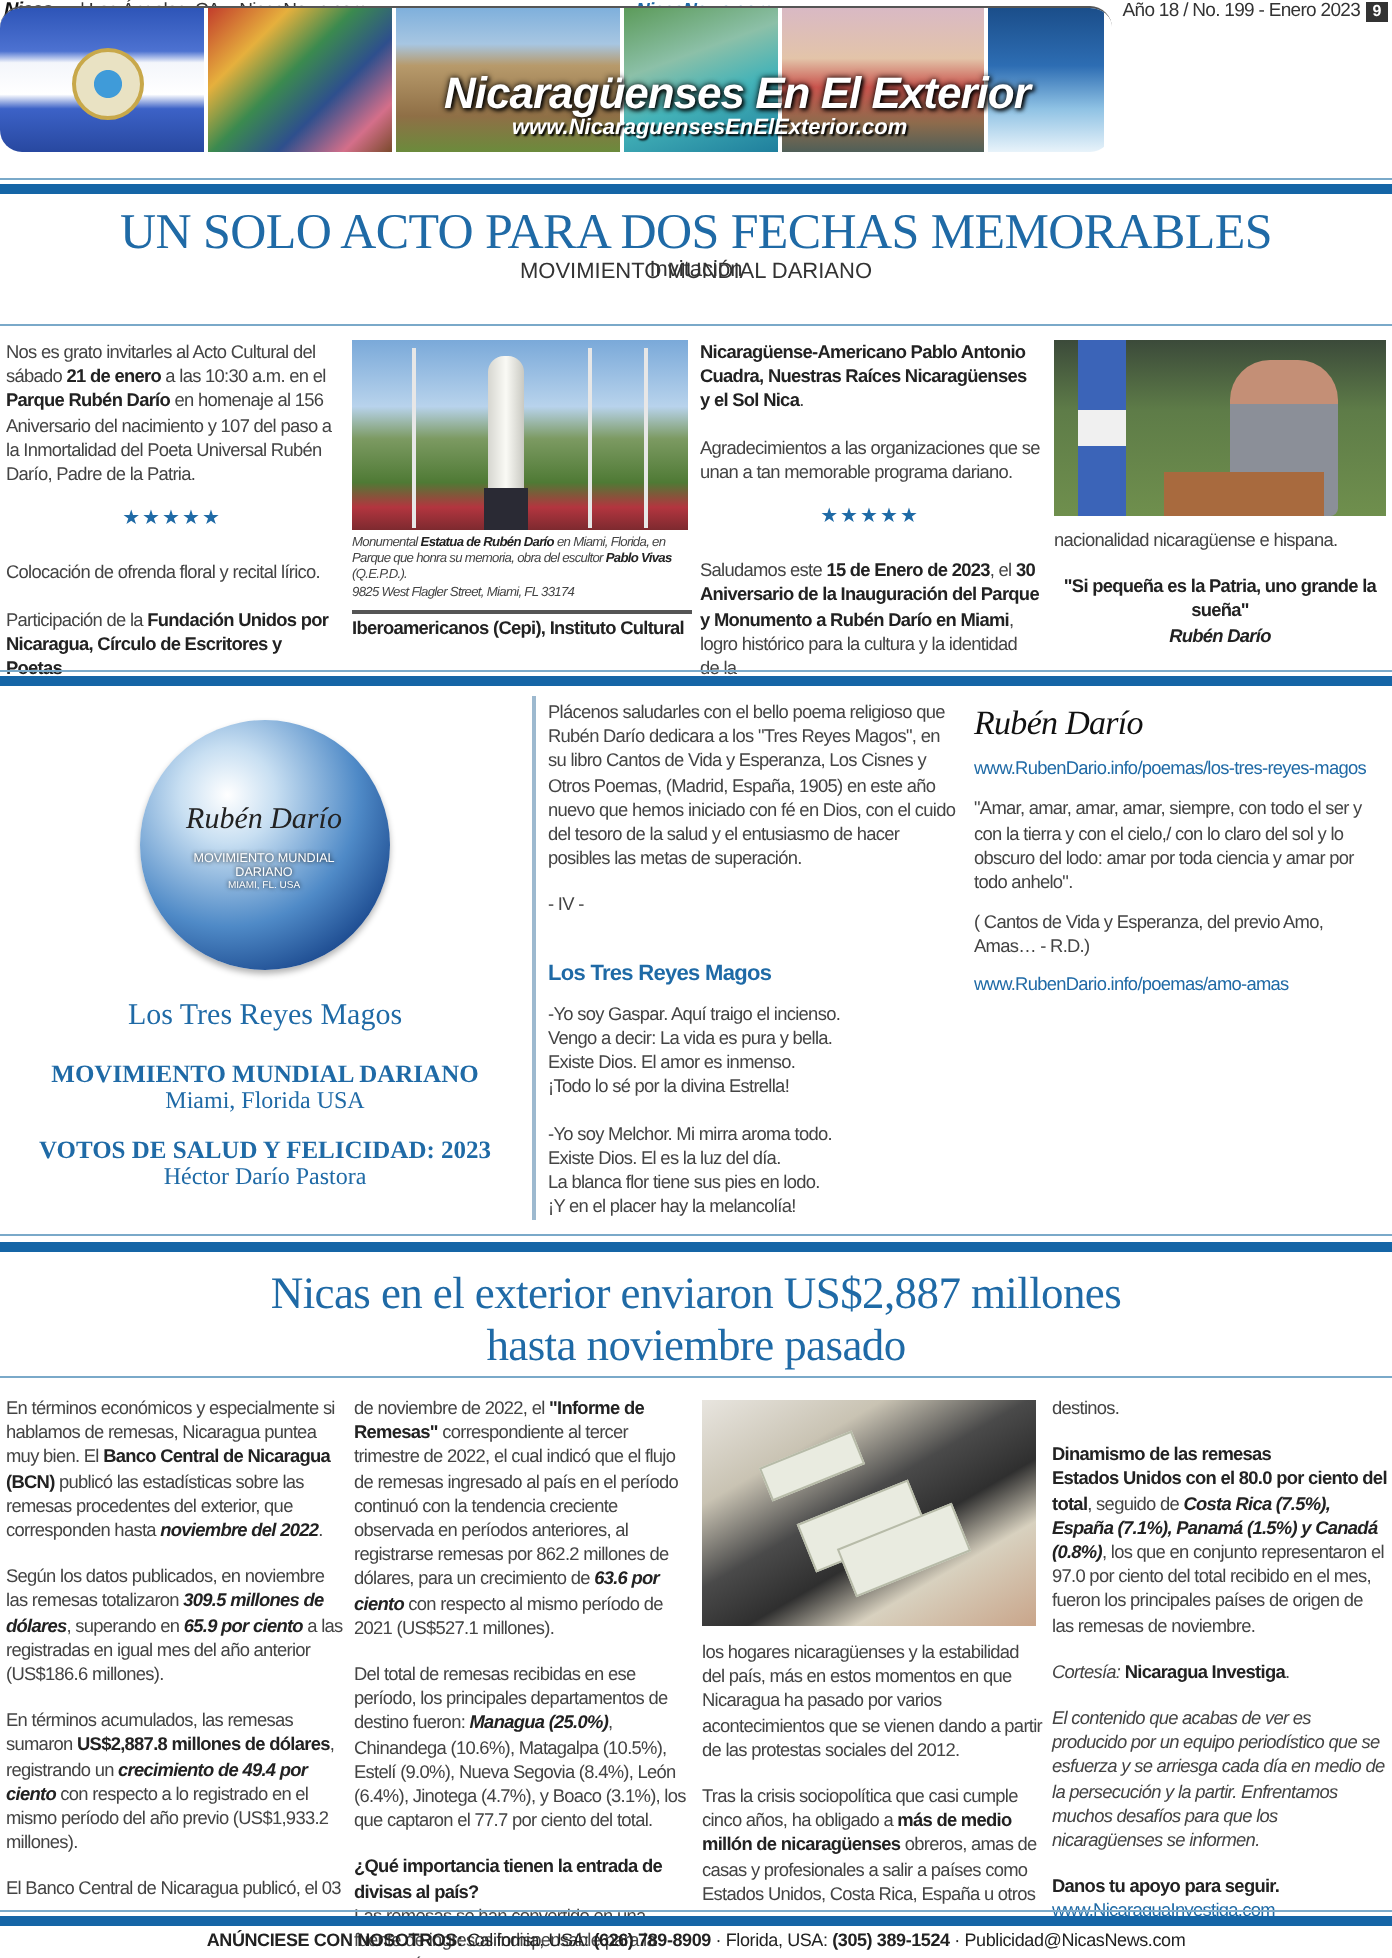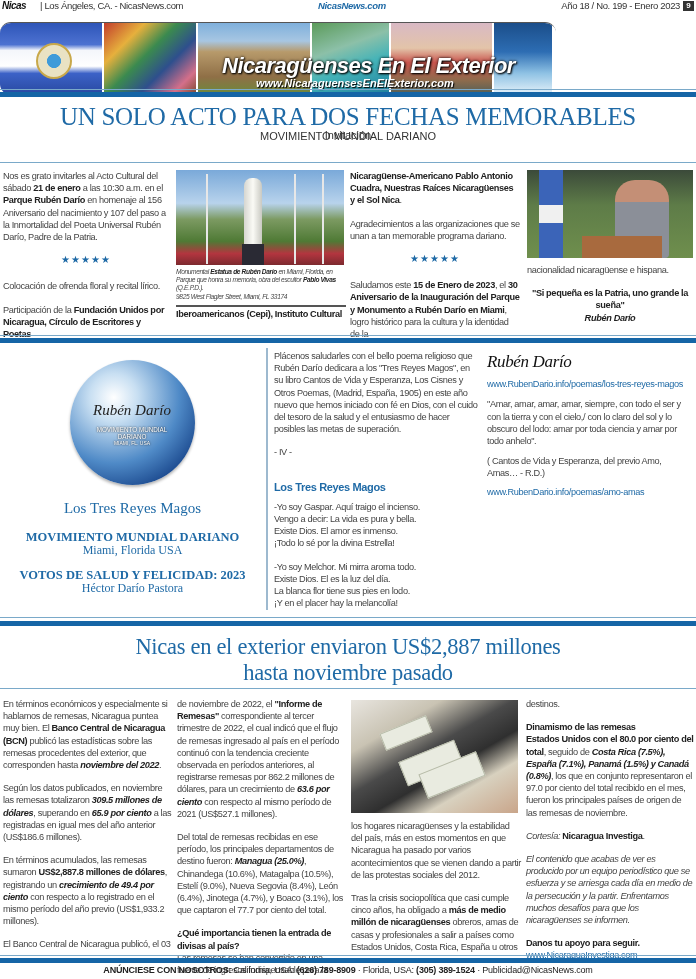--- a/index.html
+++ b/index.html
@@ -11,21 +11,21 @@
 
   
   .topstrip { position: absolute; left: 0; top: 0; width: 696px; height: 16px; font-size: 9.5px; line-height: 12px; color: #333; }
   .topstrip .logo { position: absolute; left: 2px; top: 0; font-family: "Liberation Sans", sans-serif; font-weight: bold; font-style: italic; font-size: 10px; color: #111; letter-spacing: -0.5px; }
   .topstrip .left { position: absolute; left: 40px; top: 0; }
   .topstrip .center { position: absolute; left: 318px; top: 0; color: #1f6aa6; font-weight: bold; font-style: italic; }
   .topstrip .right { position: absolute; right: 16px; top: 0; }
   .topstrip .pg { position: absolute; right: 2px; top: 1px; width: 11px; height: 10px; background: #333; color: #fff; font-size: 8px; line-height: 10px; text-align: center; font-weight: bold; }
 
   
-  .banner { position: absolute; left: 0; top: 22px; width: 556px; height: 73px; border-top: 1px solid #555; display: flex; overflow: hidden; border-radius: 11px; }
+  .banner { position: absolute; left: 0; top: 3px; width: 556px; height: 73px; border-top: 1px solid #555; display: flex; overflow: hidden; border-radius: 11px; }
   .banner .panel { height: 100%; position: relative; border-right: 2px solid #fff; }
   .p1 { width: 107px; background: linear-gradient(180deg, #2e55b8 0%, #4d72d1 30%, #f4f6fb 38%, #ffffff 60%, #3c62c7 70%, #2848a0 100%); }
   .p1 .emblem { position: absolute; left: 36px; top: 20px; width: 36px; height: 36px; border-radius: 50%; border: 2px solid #c8a84a; background: radial-gradient(circle, #3f9bd9 0 30%, #e9e2c3 32% 100%); }
   .p2 { width: 96px; background: linear-gradient(135deg, #c23d2c 0%, #e6b03d 25%, #3b8a4f 45%, #2e4f8d 65%, #d46f8a 85%, #7a4a2c 100%); }
   .p3 { width: 117px; background: linear-gradient(180deg, #7fb0dc 0%, #a7c6e2 25%, #b79a6b 40%, #8f6f46 75%, #6b8b3c 100%); }
   .p4 { width: 82px; background: linear-gradient(160deg, #5c9b5a 0%, #8cc0a8 35%, #44b3b8 60%, #1f7f9d 100%); }
   .p5 { width: 105px; background: linear-gradient(180deg, #d9b9c4 0%, #e3c4a9 35%, #c9544d 55%, #8d6b4c 80%, #4f5f58 100%); }
   .p6 { width: 62px; background: linear-gradient(180deg, #1b4e8a 0%, #2d6db3 40%, #8fc2e4 70%, #e8f3fa 100%); }
   .p7 { flex: 1; background: linear-gradient(180deg, #88b5e0 0%, #cfe1f2 30%, #f0efe9 55%, #caa77a 80%, #7e8a5d 100%); border-right: none; }
   .banner .title { position: absolute; left: 222px; top: 30px; font-size: 22px; font-weight: bold; font-style: italic; color: #fff; text-shadow: 1px 1px 2px #000, 0 0 3px #000; letter-spacing: -0.5px; white-space: nowrap; }

